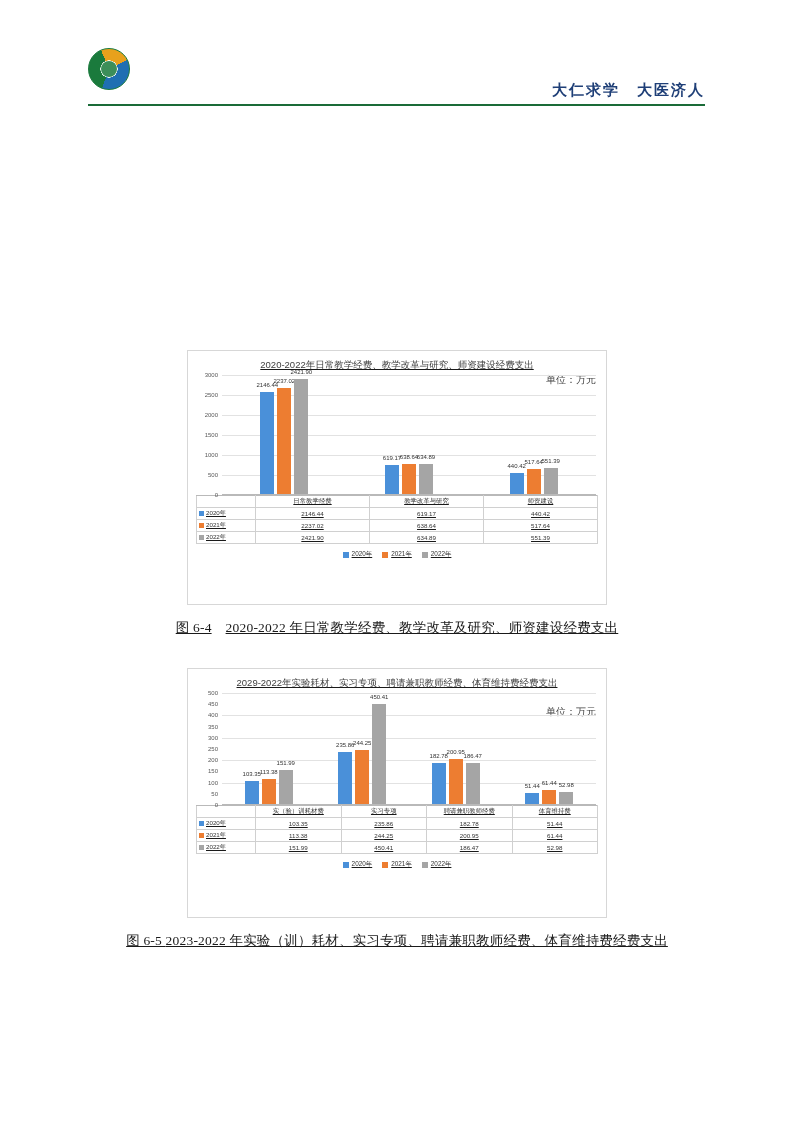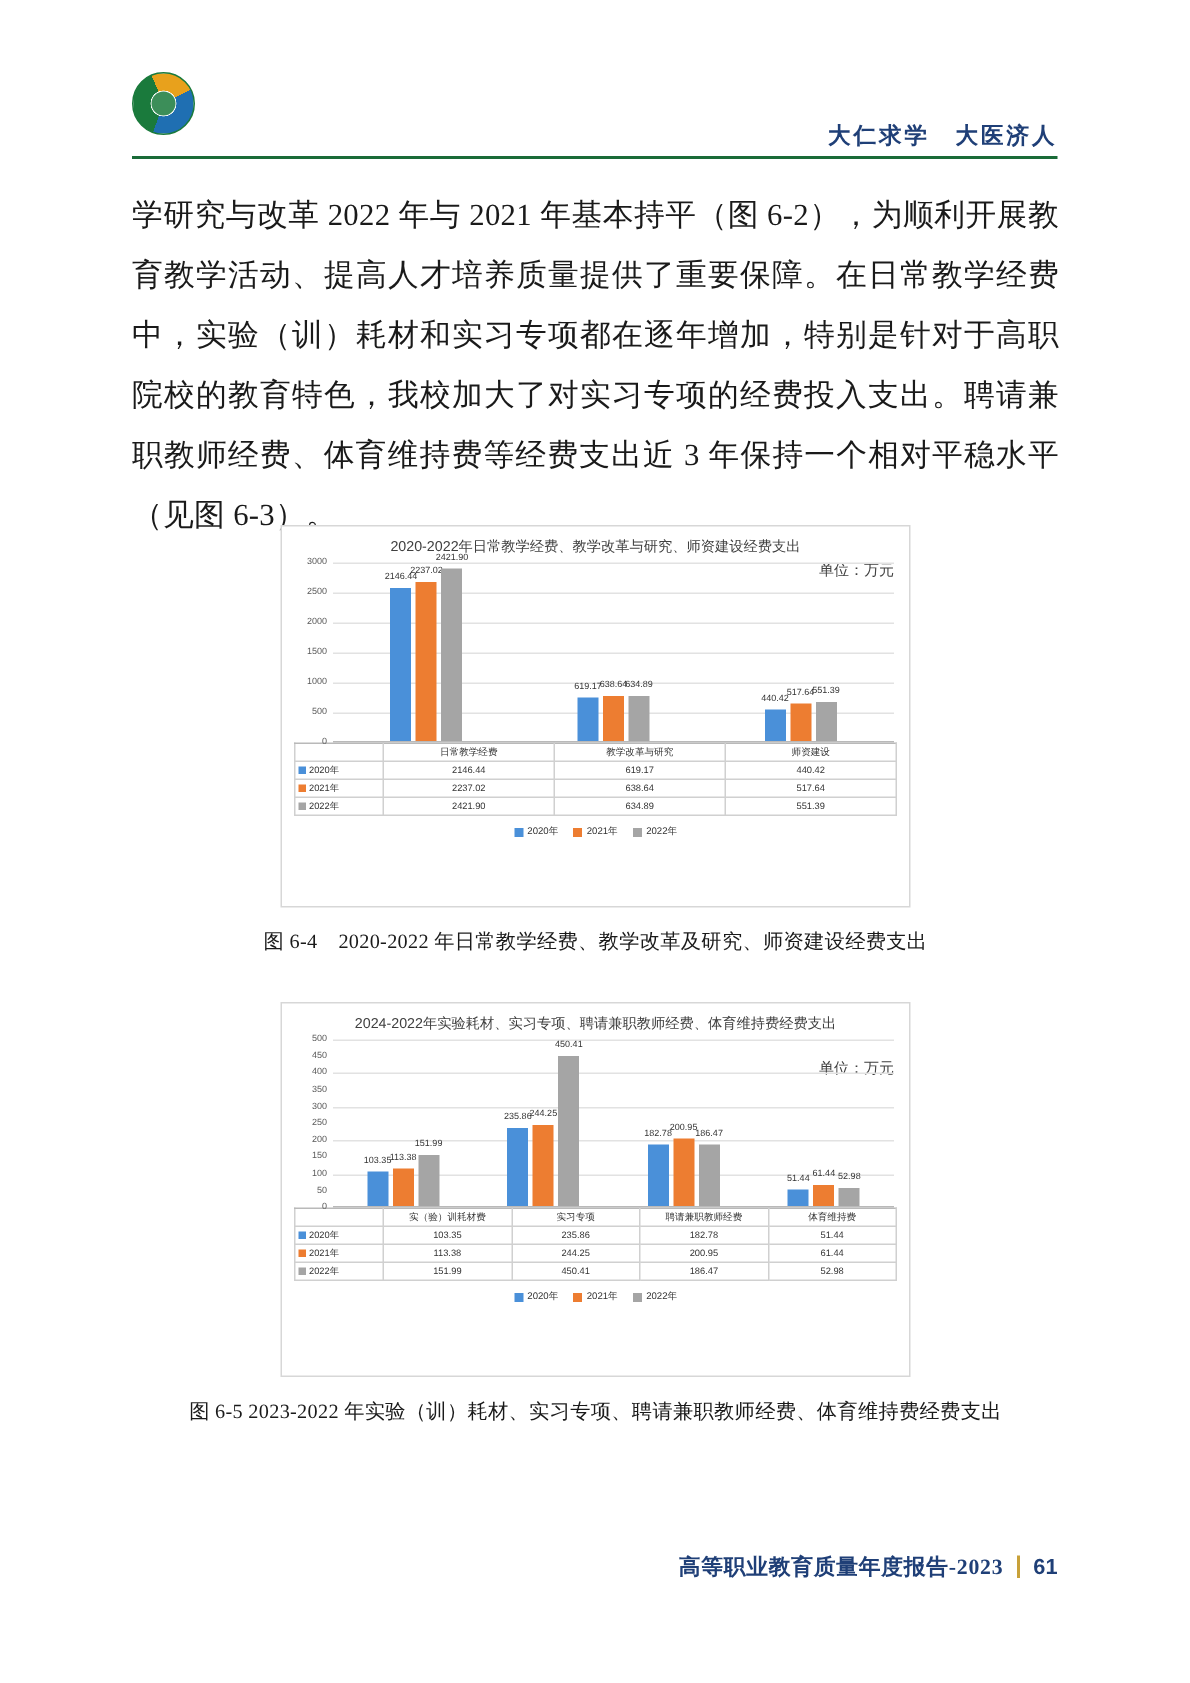--- a/index.html
+++ b/index.html
@@ -114,20 +114,21 @@
     text-align: justify;
     text-justify: inter-ideograph;
     letter-spacing: .2px;
   }
 
   
   .figure {
     position: absolute;
     left: 88px;
     width: 618px;
+    text-decoration: underline;
   }
   .fig1 { top: 350px; }
   .fig2 { top: 668px; }
 
   .chart-card {
     background: #ffffff;
     border: 1px solid #d7d7d7;
     box-sizing: border-box;
     margin: 0 auto;
     position: relative;
@@ -312,21 +313,20 @@
 <div class="page">
 
   <div class="header">
     <div class="logo-wrap">
       <div class="logo-mark"></div>
     </div>
     <div class="header-slogan">大仁求学　大医济人</div>
   </div>
   <div class="header-rule"></div>
 
-  <div class="body-text">学研究与改革 2022 年与 2021 年基本持平（图 6-2），为顺利开展教育教学活动、提高人才培养质量提供了重要保障。在日常教学经费中，实验（训）耗材和实习专项都在逐年增加，特别是针对于高职院校的教育特色，我校加大了对实习专项的经费投入支出。聘请兼职教师经费、体育维持费等经费支出近 3 年保持一个相对平稳水平（见图 6-3）。</div>
 
   <div class="figure fig1">
     <div class="chart-card c1">
       <div class="chart-title">2020-2022年日常教学经费、教学改革与研究、师资建设经费支出</div>
       <div class="chart-unit">单位：万元</div>
 
       <div class="plot">
         <div class="yaxis">
           <div class="ytick" style="top:0%">3000</div>
           <div class="ytick" style="top:16.6%">2500</div>
@@ -426,21 +426,21 @@
       </div>
     </div>
 
     <div class="fig-caption">
       <span>图 6-4</span><span class="gap"></span><span>2020-2022 年日常教学经费、教学改革及研究、师资建设经费支出</span>
     </div>
   </div>
 
   <div class="figure fig2">
     <div class="chart-card c2">
-      <div class="chart-title">2024-2022年实验耗材、实习专项、聘请兼职教师经费、体育维持费经费支出</div>
+      <div class="chart-title">2029-2022年实验耗材、实习专项、聘请兼职教师经费、体育维持费经费支出</div>
       <div class="chart-unit">单位：万元</div>
 
       <div class="plot" style="height:112px">
         <div class="yaxis">
           <div class="ytick" style="top:0%">500</div>
           <div class="ytick" style="top:10%">450</div>
           <div class="ytick" style="top:20%">400</div>
           <div class="ytick" style="top:30%">350</div>
           <div class="ytick" style="top:40%">300</div>
           <div class="ytick" style="top:50%">250</div>
@@ -553,19 +553,14 @@
           </div>
       </div>
     </div>
 
     <div class="fig-caption">
       <span>图 6-5</span>
       <span>2023-2022 年实验（训）耗材、实习专项、聘请兼职教师经费、体育维持费经费支出</span>
     </div>
   </div>
 
-  <div class="footer">
-    <span class="footer-title">高等职业教育质量年度报告-2023</span>
-    <span class="footer-sep"></span>
-    <span class="footer-page">61</span>
-  </div>
 
 </div>
 
 </body></html>

